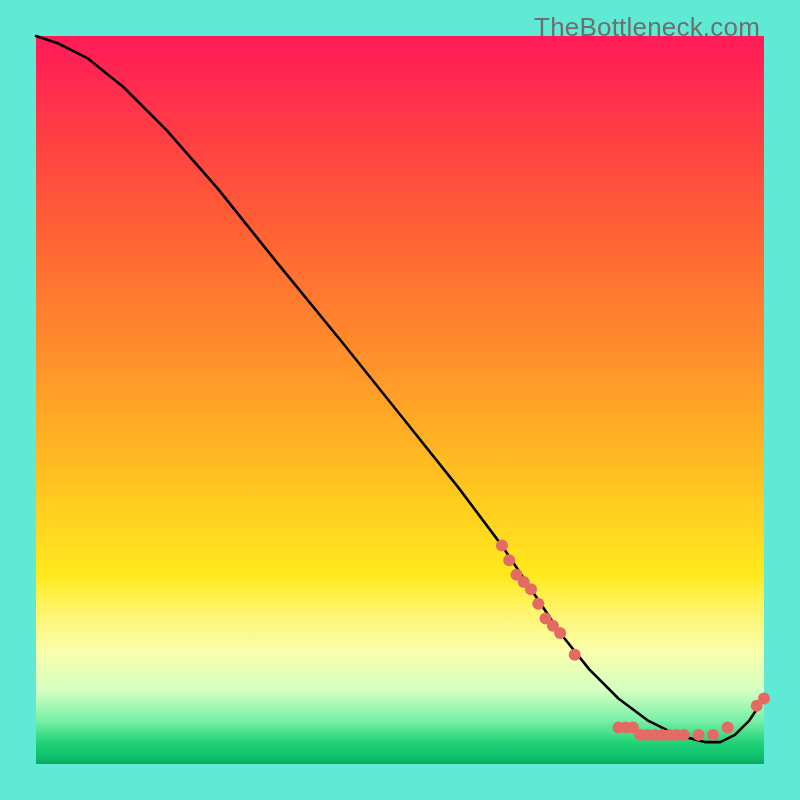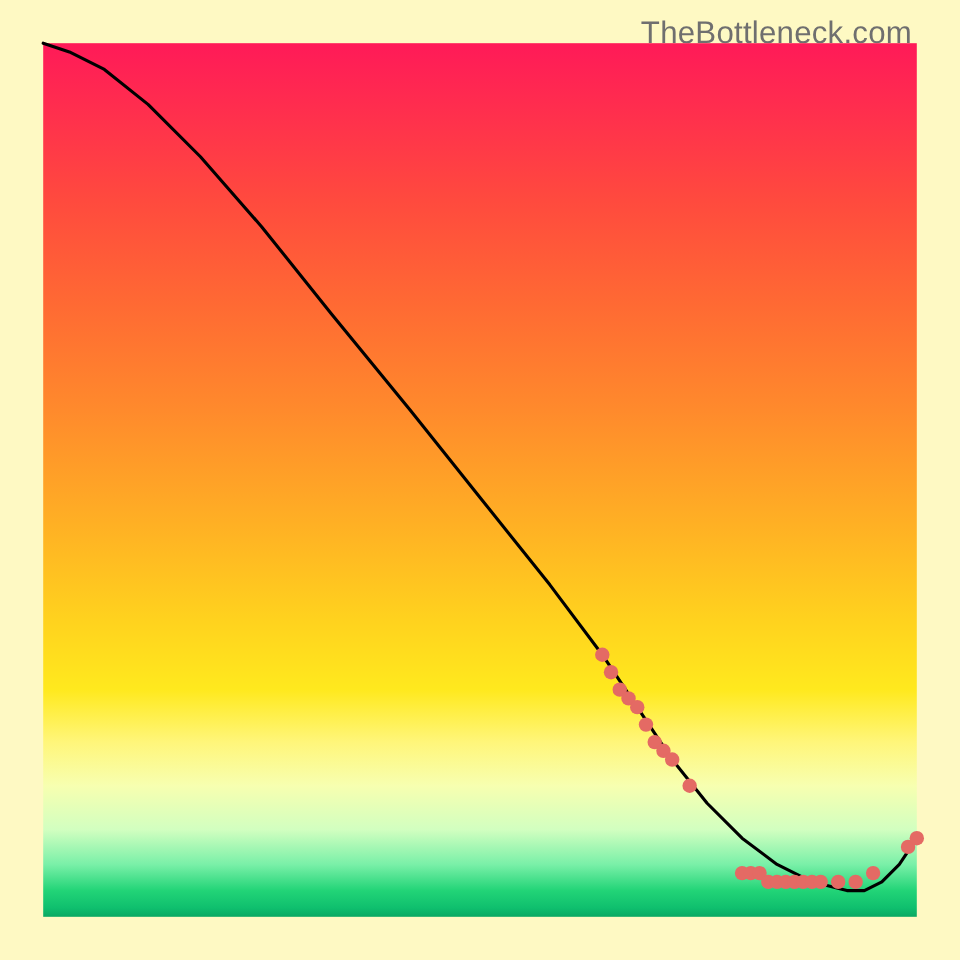--- a/index.html
+++ b/index.html
@@ -8,21 +8,21 @@
     width: 800px;
     height: 800px;
     background: #000;
     overflow: hidden;
     font-family: Arial, Helvetica, sans-serif;
   }
   .frame {
     position: relative;
     width: 800px;
     height: 800px;
-    background: #fef9c3;
+    background: #5eead4;
   }
   .plot-area {
     position: absolute;
     left: 36px;
     top: 36px;
     width: 728px;
     height: 728px;
     
     background: linear-gradient(
       to bottom,

